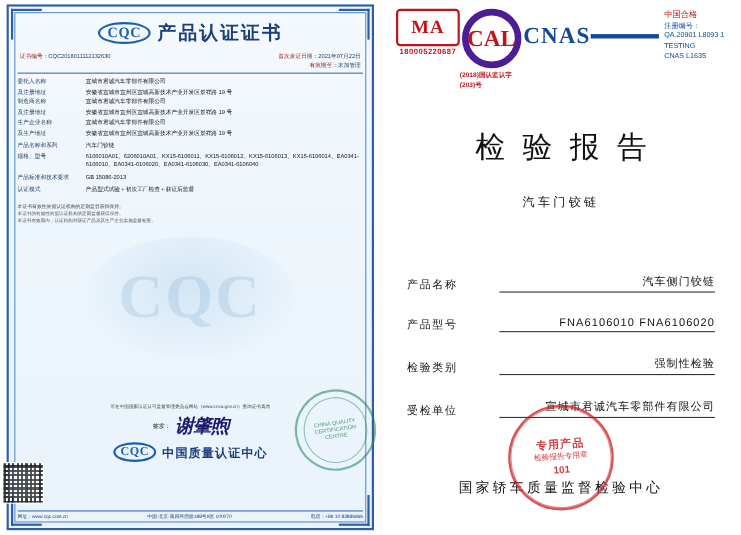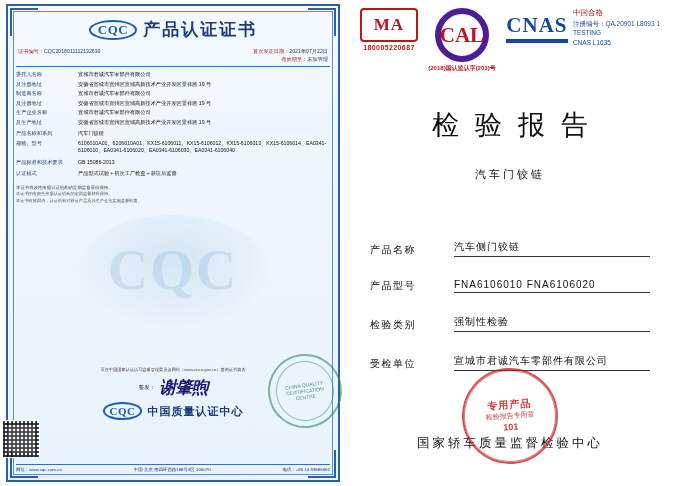--- a/index.html
+++ b/index.html
@@ -120,38 +120,38 @@
   .ma-sub{font-size:7px;color:#c0141b;font-weight:bold;margin-top:2px;letter-spacing:.4px;}
 
   .cal-badge{
     width:42px;height:42px;border-radius:50%;border:6px solid #4c1d95;color:#c0141b;
     display:flex;align-items:center;justify-content:center;font-size:21px;font-weight:bold;
     font-family:"Liberation Serif",serif;
   }
   .cal-sub{font-size:6px;color:#c0141b;font-weight:bold;margin-top:2px;}
 
   .cnas-wrap{display:flex;align-items:center;gap:5px;}
-  .cnas-mark{display:flex;flex-direction:column;align-items:center;}
+  .cnas-mark{display:flex;flex-direction:row;align-items:center;}
   .cnas-text{font-size:21px;font-weight:bold;color:#14489c;letter-spacing:1px;font-family:"Liberation Serif",serif;}
   .cnas-bar{width:62px;height:4px;background:#14489c;margin-top:1px;}
   .cnas-right{font-size:6px;color:#14489c;line-height:1.45;}
   .cnas-right .cn{font-size:7.5px;color:#c0141b;font-weight:normal;}
   .cnas-right .l{font-size:6.5px;}
 
   .report-title{
     text-align:center;margin-top:34px;font-size:27px;font-weight:normal;color:#111;
     letter-spacing:16px;font-family:"DejaVu Sans",sans-serif;text-indent:16px;
   }
   .report-sub{text-align:center;margin-top:24px;font-size:11px;color:#111;letter-spacing:3px;}
 
   .fields{margin:58px 14px 0 14px;font-size:10px;color:#111;}
   .field{display:flex;align-items:flex-end;margin-bottom:22px;}
   .field .fk{width:84px;flex:none;letter-spacing:1.5px;}
   .field .fv{
-    flex:1;border-bottom:1px solid #333;text-align:left;padding-bottom:2px;
+    flex:1;border-bottom:1px solid #333;text-align:right;padding-bottom:2px;
     letter-spacing:1px;
   }
 
   .report-footer{
     position:absolute;left:0;right:0;bottom:34px;text-align:center;
     font-size:12.5px;color:#111;letter-spacing:3px;
   }
   .red-stamp{
     position:absolute;left:50%;bottom:22px;transform:translateX(-50%) rotate(-4deg);
     width:92px;height:92px;border-radius:50%;

